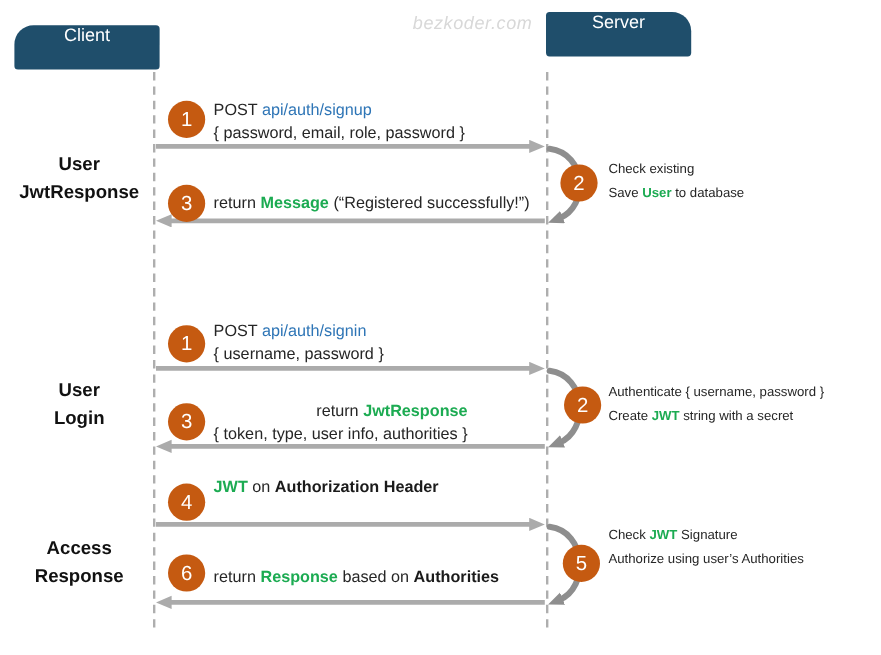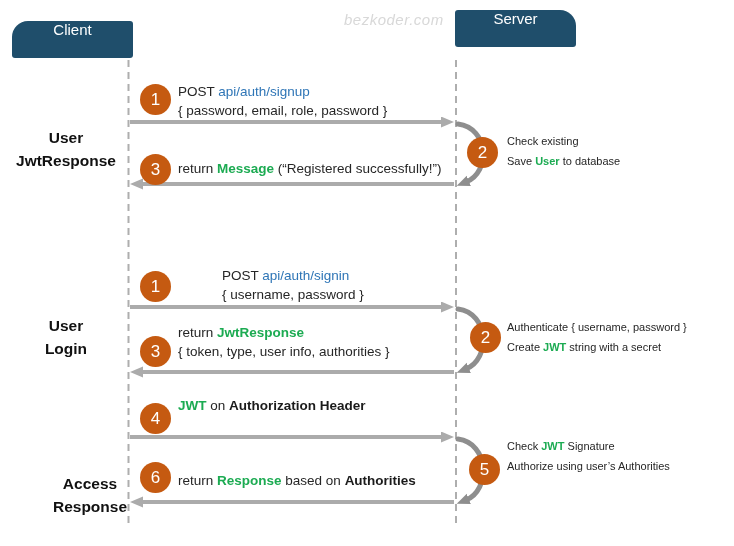--- a/index.html
+++ b/index.html
@@ -84,47 +84,47 @@
   </svg>
 
   <div class="section-label" style="left:1px; top:126px;">
     <div>User</div>
     <div>JwtResponse</div>
   </div>
   <div class="section-label" style="left:1px; top:314px;">
     <div>User</div>
     <div>Login</div>
   </div>
-  <div class="section-label" style="left:1px; top:472px;padding-left:24px;">
+  <div class="section-label" style="left:1px; top:446px;">
     <div>Access</div>
     <div>Response</div>
   </div>
 
   <div class="badge" style="left:140px; top:84px;">1</div>
   <div class="msg" style="left:178px; top:82px;">
     <div class="line"><span class="seg-plain">POST </span><span class="seg-blue">api/auth/signup</span></div>
     <div class="line"><span class="seg-plain">{ password, email, role, password }</span></div>
   </div>
   <div class="badge" style="left:140px; top:154px;">3</div>
   <div class="msg" style="left:178px; top:159px;">
     <div class="line"><span class="seg-plain">return </span><span class="seg-green">Message</span><span class="seg-plain"> (“Registered successfully!”)</span></div>
   </div>
   <div class="badge" style="left:467px; top:137px;">2</div>
   <div class="srv" style="left:507px; top:131px;">
     <div class="line"><span class="seg-plain">Check existing</span></div>
     <div class="line"><span class="seg-plain">Save </span><span class="seg-green">User</span><span class="seg-plain"> to database</span></div>
   </div>
 
   <div class="badge" style="left:140px; top:271px;">1</div>
-  <div class="msg" style="left:178px; top:266px;margin-left:44px;">
+  <div class="msg" style="left:178px; top:266px;">
     <div class="line"><span class="seg-plain">POST </span><span class="seg-blue">api/auth/signin</span></div>
     <div class="line"><span class="seg-plain">{ username, password }</span></div>
   </div>
   <div class="badge" style="left:140px; top:336px;">3</div>
-  <div class="msg" style="left:178px; top:323px;">
+  <div class="msg" style="left:178px; top:333px;text-align:right;">
     <div class="line"><span class="seg-plain">return </span><span class="seg-green">JwtResponse</span></div>
     <div class="line"><span class="seg-plain">{ token, type, user info, authorities }</span></div>
   </div>
   <div class="badge" style="left:470px; top:322px;">2</div>
   <div class="srv" style="left:507px; top:317px;">
     <div class="line"><span class="seg-plain">Authenticate { username, password }</span></div>
     <div class="line"><span class="seg-plain">Create </span><span class="seg-green">JWT</span><span class="seg-plain"> string with a secret</span></div>
   </div>
 
   <div class="badge" style="left:140px; top:403px;">4</div>

